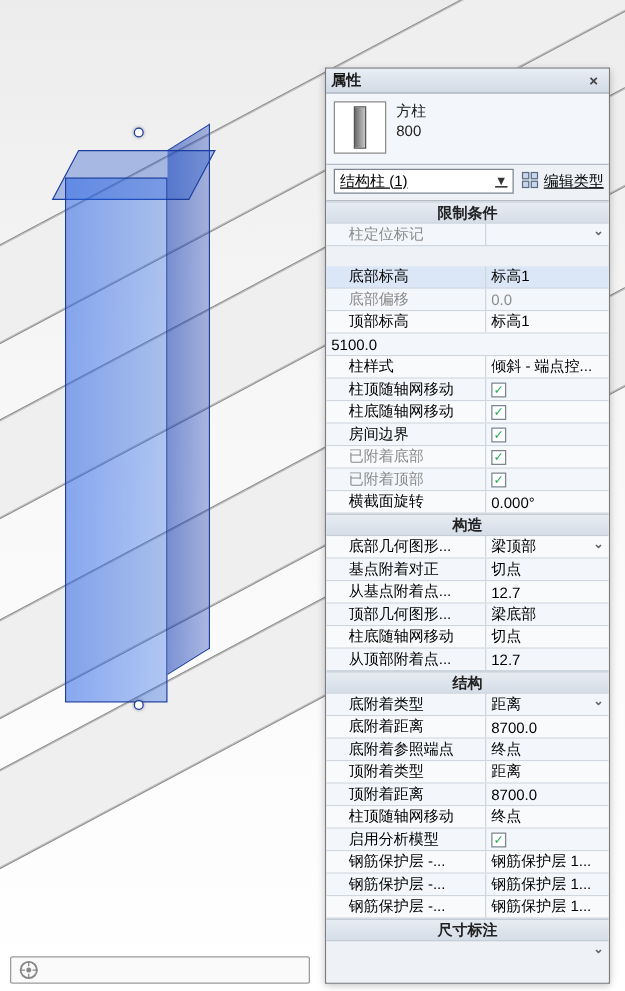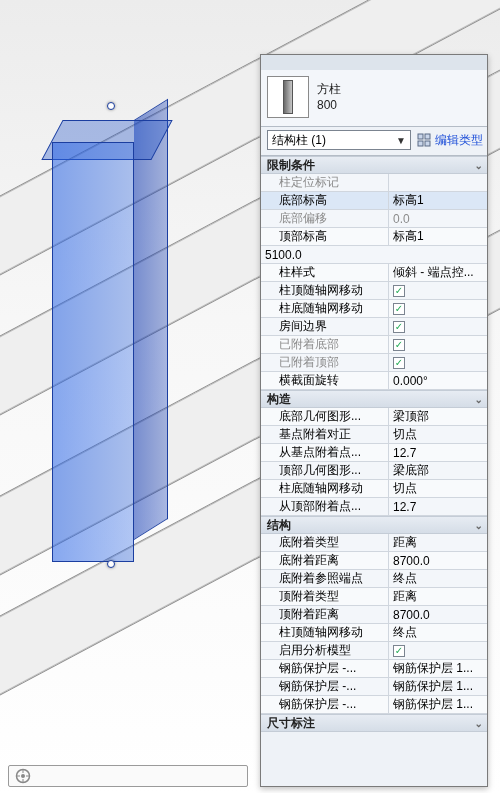--- a/index.html
+++ b/index.html
@@ -19,38 +19,38 @@
 
   
   .view-bar { position:absolute; left:8px; bottom:6px; width:240px; height:22px; border:1px solid #9a9a9a; background:#fafafa; border-radius:2px; display:flex; align-items:center; padding:0 6px; gap:8px; color:#777; }
   .wheel-icon svg { display:block; }
 
   
   .palette { position:absolute; top:54px; right:12px; width:228px; bottom:6px; border:1px solid #7a7a7a; background:#dde4ec; box-shadow:0 2px 6px rgba(0,0,0,.25); display:flex; flex-direction:column; }
   .palette-title { height:20px; background:linear-gradient(#e8eef5,#d2dae5); border-bottom:1px solid #9aa4b0; display:flex; align-items:center; padding:0 4px; font-weight:bold; color:#1a1a1a; }
   .palette-title .close { margin-left:auto; width:16px; text-align:center; color:#444; cursor:default; }
 
-  .type-zone { display:flex; align-items:center; padding:6px 6px 8px 6px; border-bottom:1px solid #b4bcc6; background:#f3f6fa; gap:8px;margin-top:15px; }
+  .type-zone { display:flex; padding:6px 6px 8px 6px; border-bottom:1px solid #b4bcc6; background:#f3f6fa; gap:8px; }
   .type-thumb { width:42px; height:42px; background:#fff; border:1px solid #8a8a8a; display:flex; align-items:center; justify-content:center; }
   .type-thumb .bar3d { width:10px; height:34px; background:linear-gradient(90deg,#6a6a6a,#c7c7c7); border:1px solid #555; }
   .type-text { line-height:1.35; color:#222; }
 
-  .selector-row { display:flex; align-items:center; padding:3px 4px 5px 6px; border-bottom:1px solid #b4bcc6; background:#eef2f7; gap:6px; }
+  .selector-row { display:flex; align-items:center; padding:3px 4px 5px 6px; border-bottom:1px solid #b4bcc6; background:#eef2f7; gap:6px;text-decoration:underline; }
   .selector { flex:1; height:20px; border:1px solid #7b8490; background:#fff; display:flex; align-items:center; padding:0 4px; }
   .selector .caret { margin-left:auto; font-size:10px; color:#333; }
-  .edit-type { display:flex; align-items:center; gap:4px; color:#1d4ed8; }
+  .edit-type { display:flex; gap:4px; color:#000000; }
   .edit-type-icon svg { display:block; }
 
   .grid { flex:1; overflow:auto; background:#eef2f7; }
-  .section { height:18px; background:linear-gradient(#e7ecf3,#d5dde7); border-top:1px solid #c4ccd6; border-bottom:1px solid #c4ccd6; display:flex; align-items:center; padding:0 6px; font-weight:bold; color:#222; }
+  .section { height:18px; background:linear-gradient(#e7ecf3,#d5dde7); border-top:1px solid #c4ccd6; border-bottom:1px solid #c4ccd6; display:flex; align-items:center; padding:0 6px; font-weight:bold; color:#222;flex-direction:column; }
   .section .expander { margin-left:auto; color:#666; font-size:10px; letter-spacing:-2px;}
   .row { display:flex; height:18px; border-bottom:1px solid #d0d6de; background:#f8fafc; }
   .row:nth-child(even){ background:#f3f6fa; }
   .row.readonly .label, .row.readonly .value { color:#8b8b8b; }
-  .row.highlight { background:#dbe7f6; }
+  .row.highlight { background:#dbe7f6;margin-top:16px; }
   .row .label { width:128px; padding:0 4px 0 10px; display:flex; align-items:center; border-right:1px solid #d0d6de; white-space:nowrap; overflow:hidden; text-overflow:ellipsis; }
   .row .value { flex:1; padding:0 4px; display:flex; align-items:center; white-space:nowrap; overflow:hidden; text-overflow:ellipsis; }
   .row.indent .label { padding-left:18px; }
   .chk { width:12px; height:12px; border:1px solid #7b8490; background:#fff; display:inline-flex; align-items:center; justify-content:center; font-size:10px; color:#2a5; }
 
   
   .grid::-webkit-scrollbar { width:14px; }
   .grid::-webkit-scrollbar-track { background:#e4e9f0; border-left:1px solid #c8cfd9; }
   .grid::-webkit-scrollbar-thumb { background:#b9c3d0; border:1px solid #99a3b0; }
 </style>
@@ -77,20 +77,24 @@
         <svg width="16" height="16" viewBox="0 0 16 16">
             <circle cx="8" cy="8" r="6.5" fill="none" stroke="#888" stroke-width="1.5"></circle>
             <circle cx="8" cy="8" r="2" fill="#888"></circle>
             <path d="M8 1v4M8 11v4M1 8h4M11 8h4" stroke="#888"></path>
           </svg>
       </span>
     </div>
   </div>
 
   <div class="palette">
+    <div class="palette-title">
+      <span>属性</span>
+      <span class="close">×</span>
+    </div>
 
     <div class="type-zone">
       <div class="type-thumb">
           <div class="bar3d"></div>
         </div>
       <div class="type-text">
         <div>方柱</div>
         <div>800</div>
       </div>
     </div>

